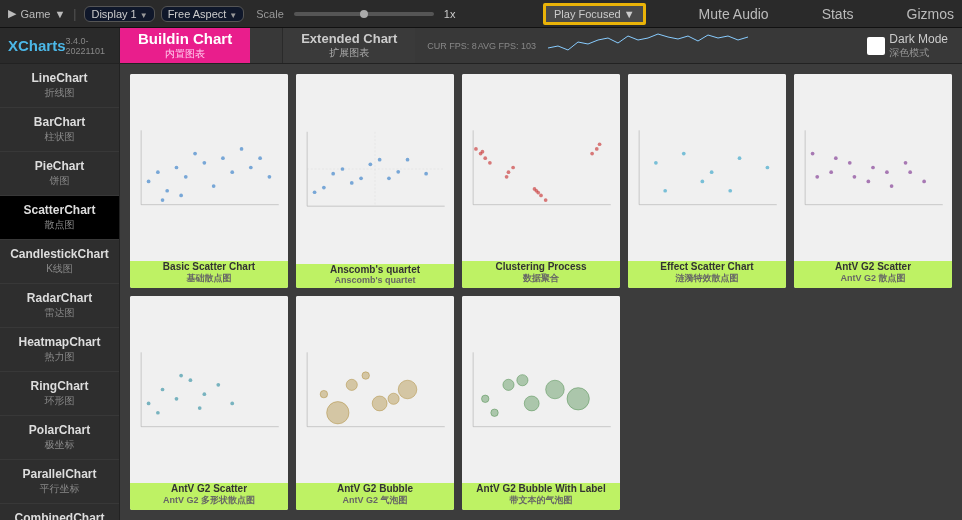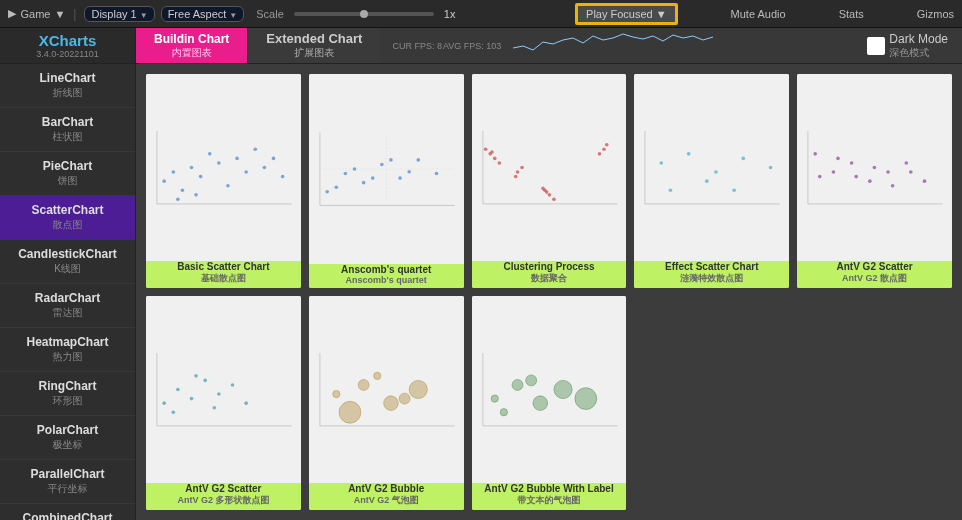--- a/index.html
+++ b/index.html
@@ -74,38 +74,38 @@
       color: #ccc;
       font-size: 11px;
       padding: 2px 8px;
       border-radius: 2px;
       display: flex;
       align-items: center;
       gap: 3px;
     }
     .top-bar-text-btn {
       color: #bbb;
-      font-size: 11px;
+      font-size: 14px;
       cursor: pointer;
       padding-left: 45px;
     }
 
     
     .second-bar {
       height: 36px;
       background: #383838;
       display: flex;
       align-items: stretch;
       border-bottom: 1px solid #222;
     }
     .logo-area {
-      width: 136px;
+      width: 120px;
       background: #2a2a2a;
       display: flex;
-      flex-direction: column;
+      flex-direction: row;
       justify-content: center;
       align-items: center;
       padding: 2px 8px;
       border-right: 1px solid #222;
     }
     .logo-title {
       color: #4cb8e8;
       font-size: 15px;
       font-weight: bold;
       line-height: 1;
@@ -120,34 +120,35 @@
       color: #fff;
       font-size: 12px;
       padding: 0 18px;
       display: flex;
       flex-direction: column;
       justify-content: center;
       align-items: center;
       cursor: pointer;
       min-width: 100px;
     }
-    .tab-active .tab-label { font-weight: bold; font-size: 12px; }
+    .tab-active .tab-label { font-weight: bold; font-size: 15px; }
     .tab-active .tab-sub { font-size: 10px; color: #fce; }
     .tab-inactive {
       background: #3a3a3a;
       color: #ccc;
       font-size: 12px;
       padding: 12px 18px;
       display: flex;
       flex-direction: column;
       justify-content: center;
       align-items: center;
       cursor: pointer;
       min-width: 100px;
       border-left: 1px solid #2a2a2a;
+      margin-left: 32px;
     }
     .tab-inactive .tab-label { font-weight: bold; font-size: 13px; }
     .tab-inactive .tab-sub { font-size: 10px; color: #aaa; }
     .fps-area {
       display: flex;
       justify-content: center;
       align-items: center;
       padding: 0 12px;
       font-size: 9px;
       color: #888;
@@ -184,36 +185,36 @@
     }
 
     
     .main-content {
       display: flex;
       height: calc(520px - 28px - 36px);
     }
 
     
     .sidebar {
-      width: 136px;
+      width: 120px;
       background: #2e2e2e;
       overflow-y: auto;
       border-right: 1px solid #222;
       flex-shrink: 0;
     }
     .sidebar-item {
       padding: 7px 8px;
       cursor: pointer;
       border-bottom: 1px solid #383838;
       display: flex;
       flex-direction: column;
       align-items: center;
       text-align: center;
     }
-    .sidebar-item.active { background: #4c1d95; }
+    .sidebar-item.active { background: #000000; }
     .sidebar-item .item-en {
       font-size: 12px;
       font-weight: bold;
       color: #ddd;
     }
     .sidebar-item .item-zh {
       font-size: 10px;
       color: #888;
       margin-top: 1px;
     }

